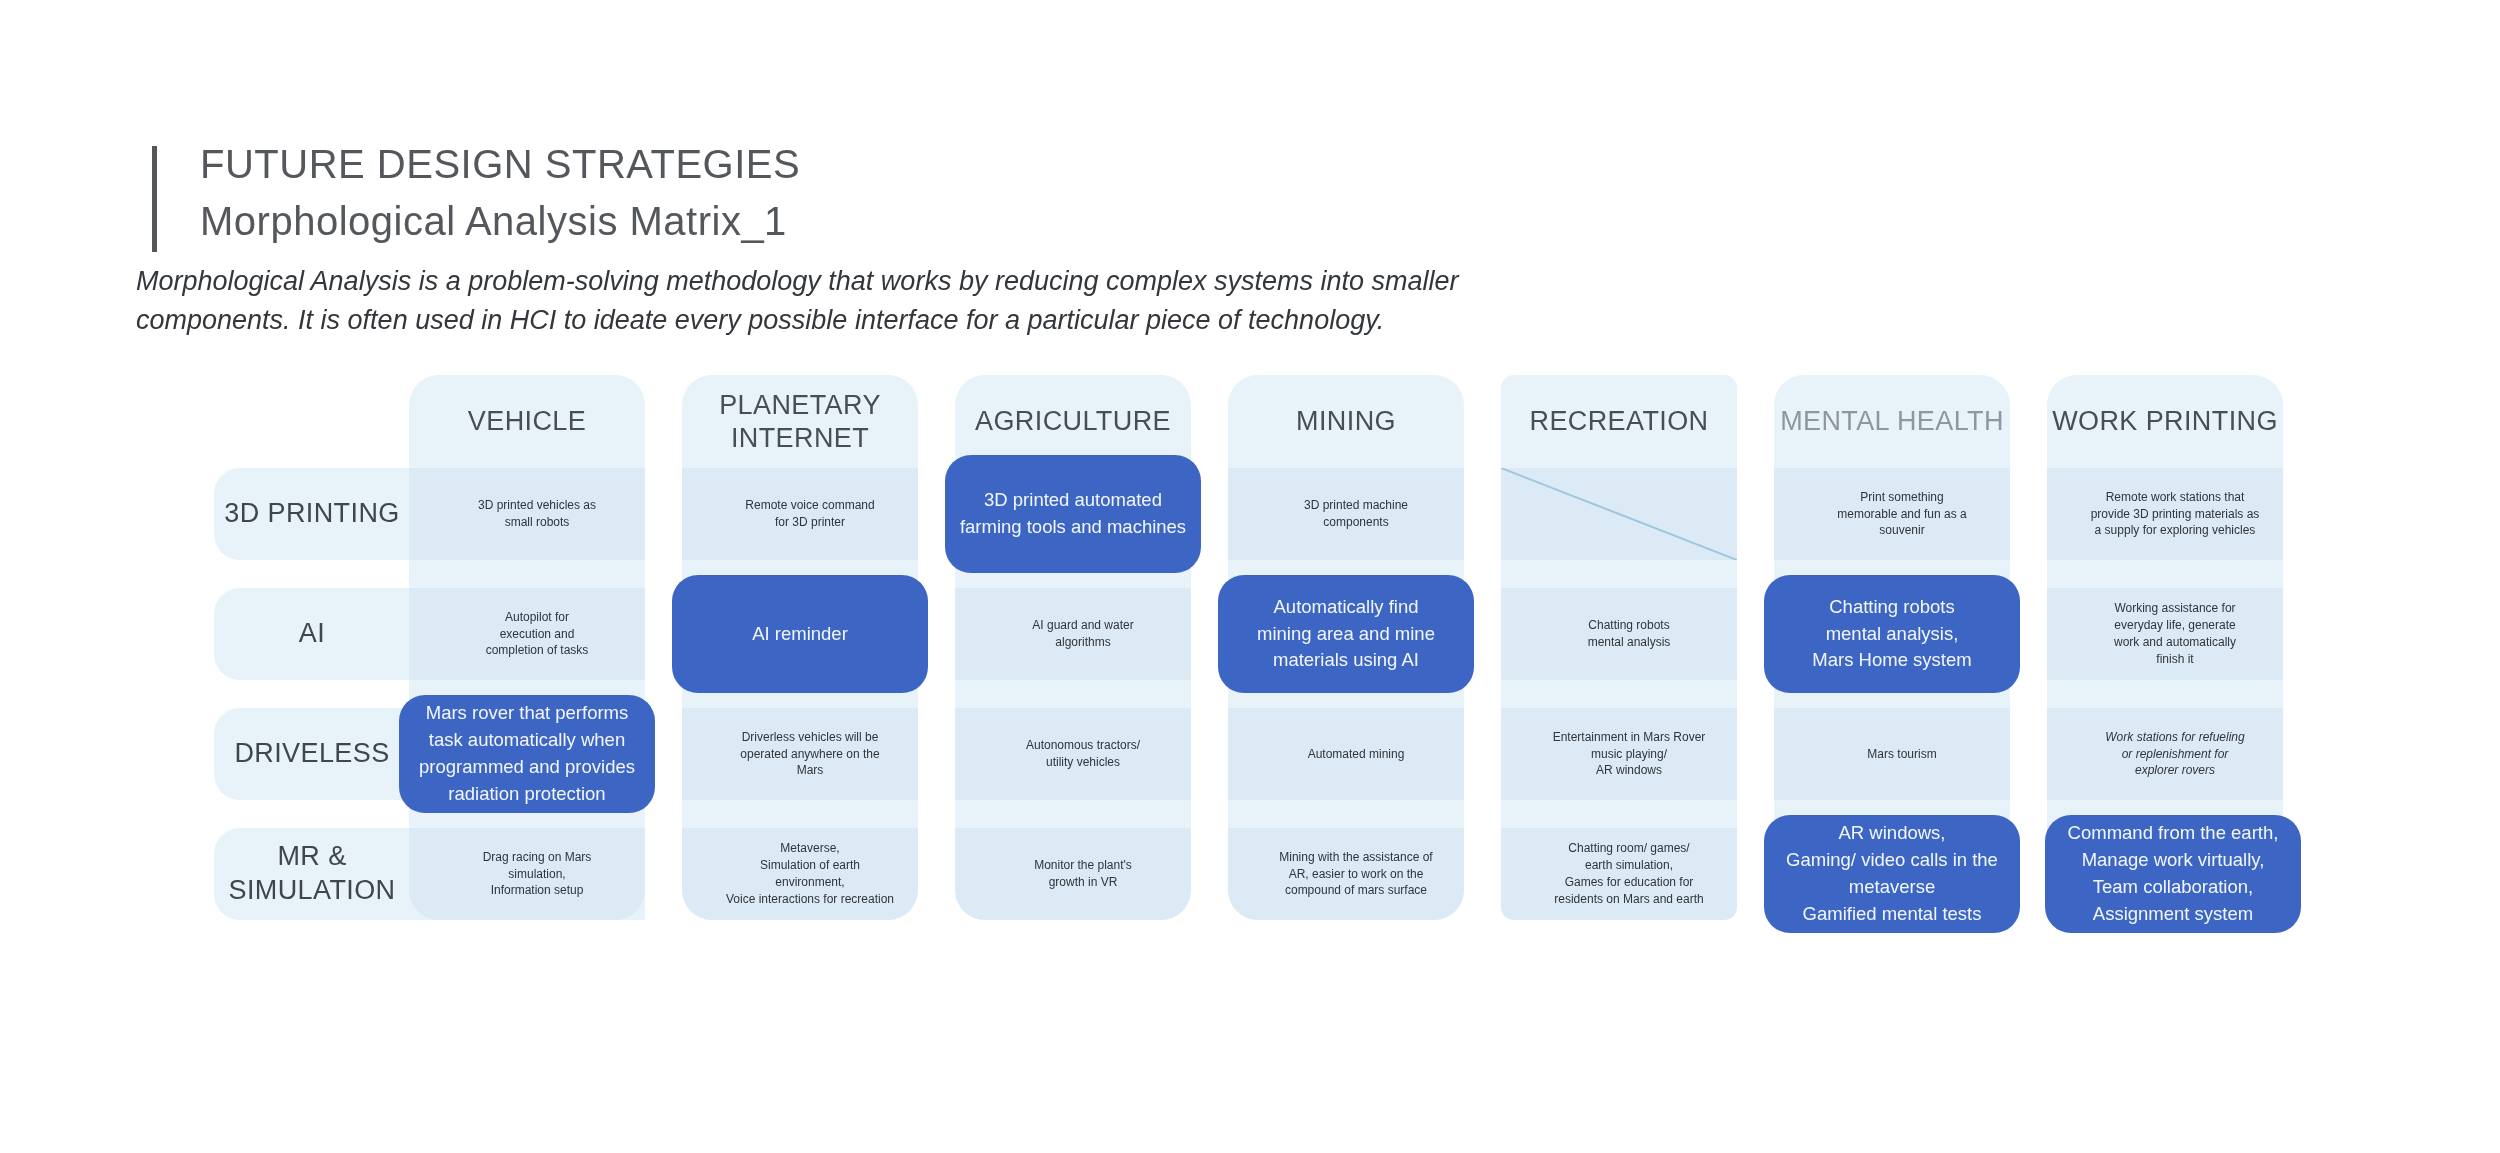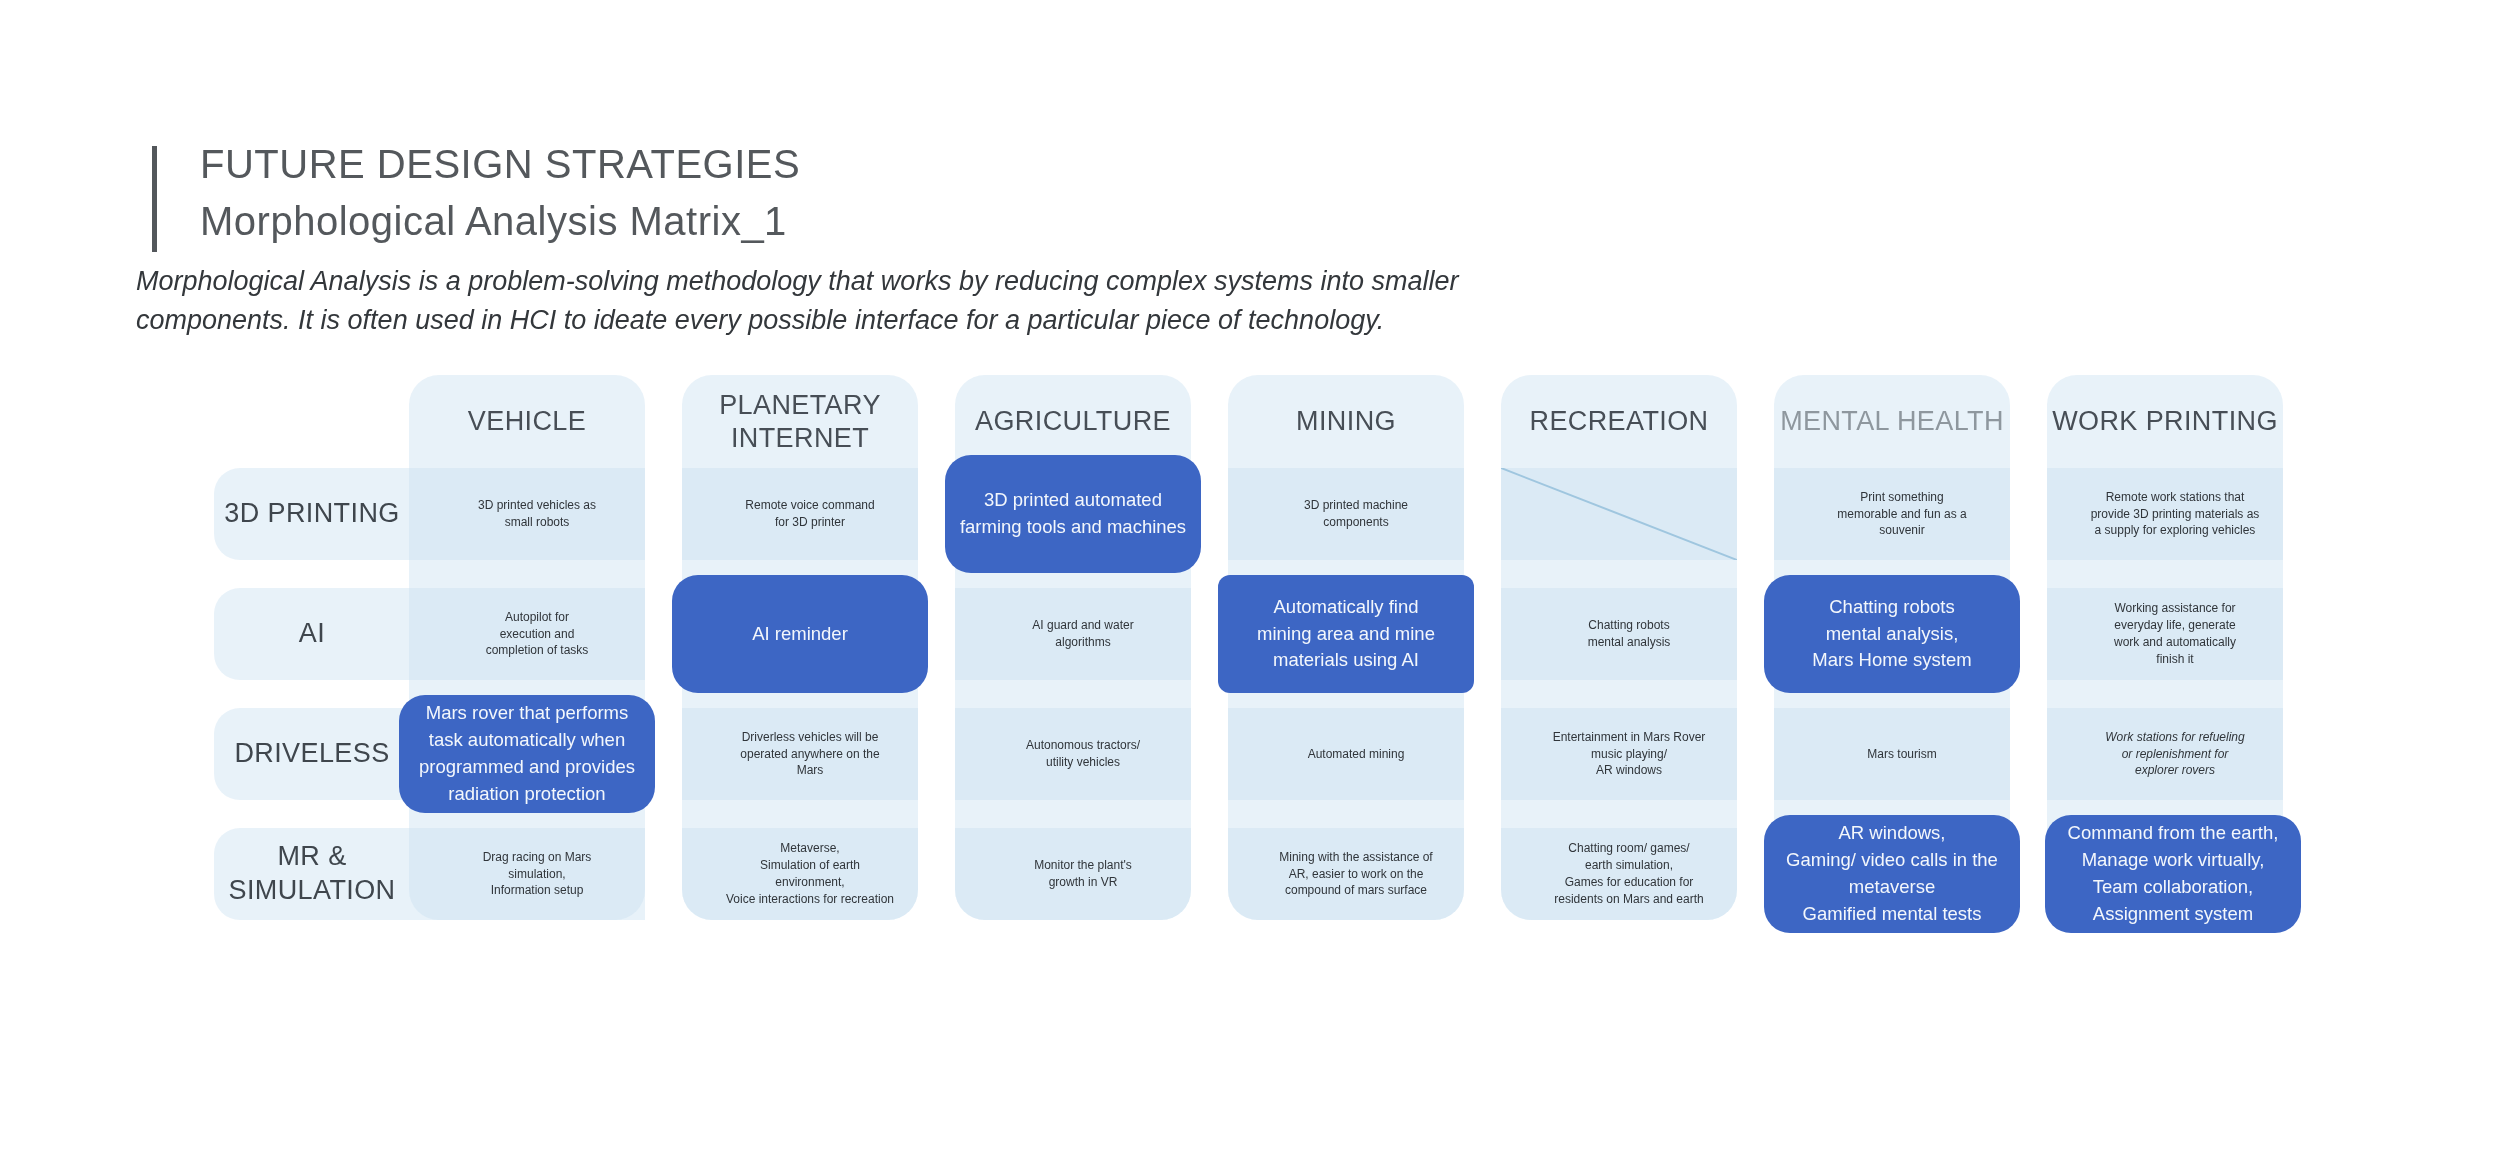--- a/index.html
+++ b/index.html
@@ -68,21 +68,21 @@
         <div class="band" style="top: 333px;"></div>
         <div class="band" style="top: 453px;"></div>
       </div>
       <div class="column" style="left: 1228px;">
         <div class="col-header">MINING</div>
         <div class="band" style="top: 93px;"></div>
         <div class="band" style="top: 213px;"></div>
         <div class="band" style="top: 333px;"></div>
         <div class="band" style="top: 453px;"></div>
       </div>
-      <div class="column" style="left: 1501px;">
+      <div class="column" style="left: 1501px; border-radius: 13px;">
         <div class="col-header">RECREATION</div>
         <div class="band" style="top: 93px;"></div>
         <div class="band" style="top: 213px;"></div>
         <div class="band" style="top: 333px;"></div>
         <div class="band" style="top: 453px;"></div>
       </div>
       <div class="slash" style="left: 1501px; top: 468px;">
         <svg width="236" height="92" viewBox="0 0 236 92">
           <line x1="0" y1="0" x2="236" y2="92" stroke="#9FC6DF" stroke-width="2"></line>
         </svg>
@@ -114,21 +114,21 @@
 souvenir</div>
       <div class="cell-text" style="left: 2047px; top: 468px;">Remote work stations that
 provide 3D printing materials as
 a supply for exploring vehicles</div>
       <div class="cell-text" style="left: 409px; top: 588px;">Autopilot for
 execution and
 completion of tasks</div>
       <div class="hl" style="left: 672px; top: 575px;">AI reminder</div>
       <div class="cell-text" style="left: 955px; top: 588px;">AI guard and water
 algorithms</div>
-      <div class="hl" style="left: 1218px; top: 575px; border-radius: 12px;">Automatically find
+      <div class="hl" style="left: 1218px; top: 575px;">Automatically find
 mining area and mine
 materials using AI</div>
       <div class="cell-text" style="left: 1501px; top: 588px;">Chatting robots
 mental analysis</div>
       <div class="hl" style="left: 1764px; top: 575px;">Chatting robots
 mental analysis,
 Mars Home system</div>
       <div class="cell-text" style="left: 2047px; top: 588px;">Working assistance for
 everyday life, generate
 work and automatically

